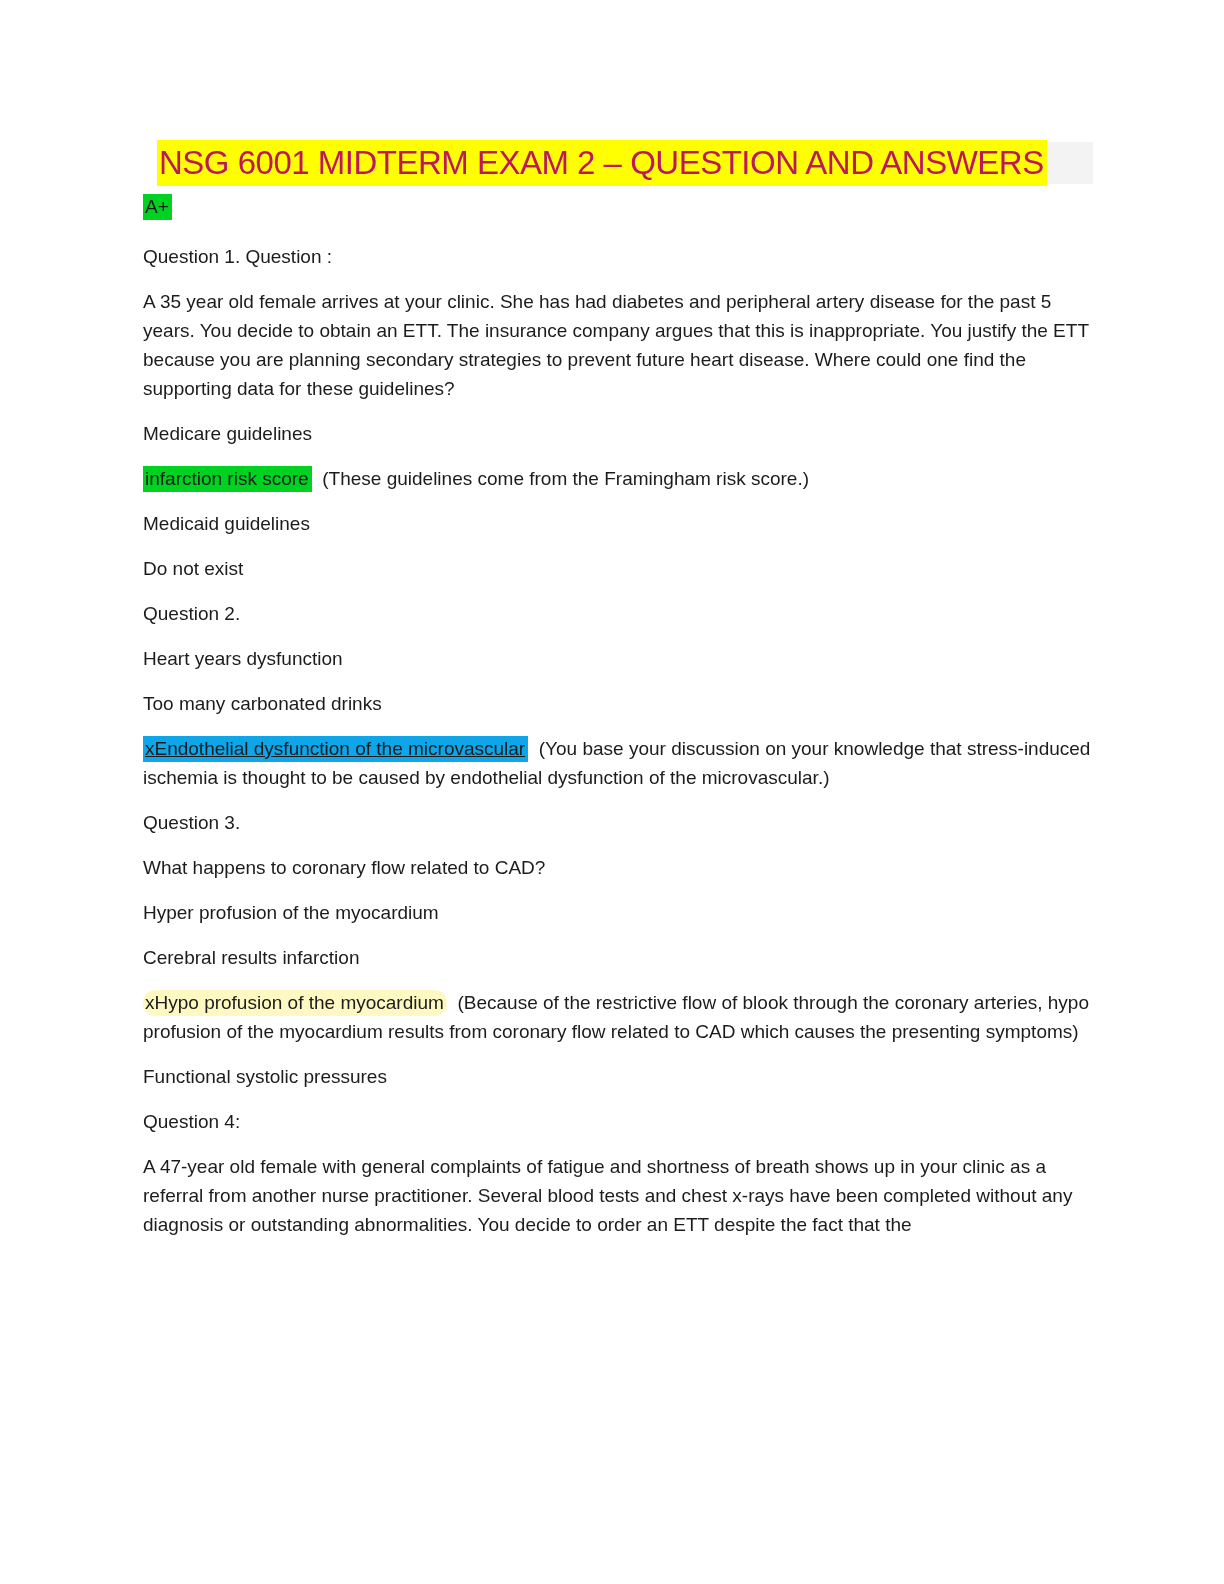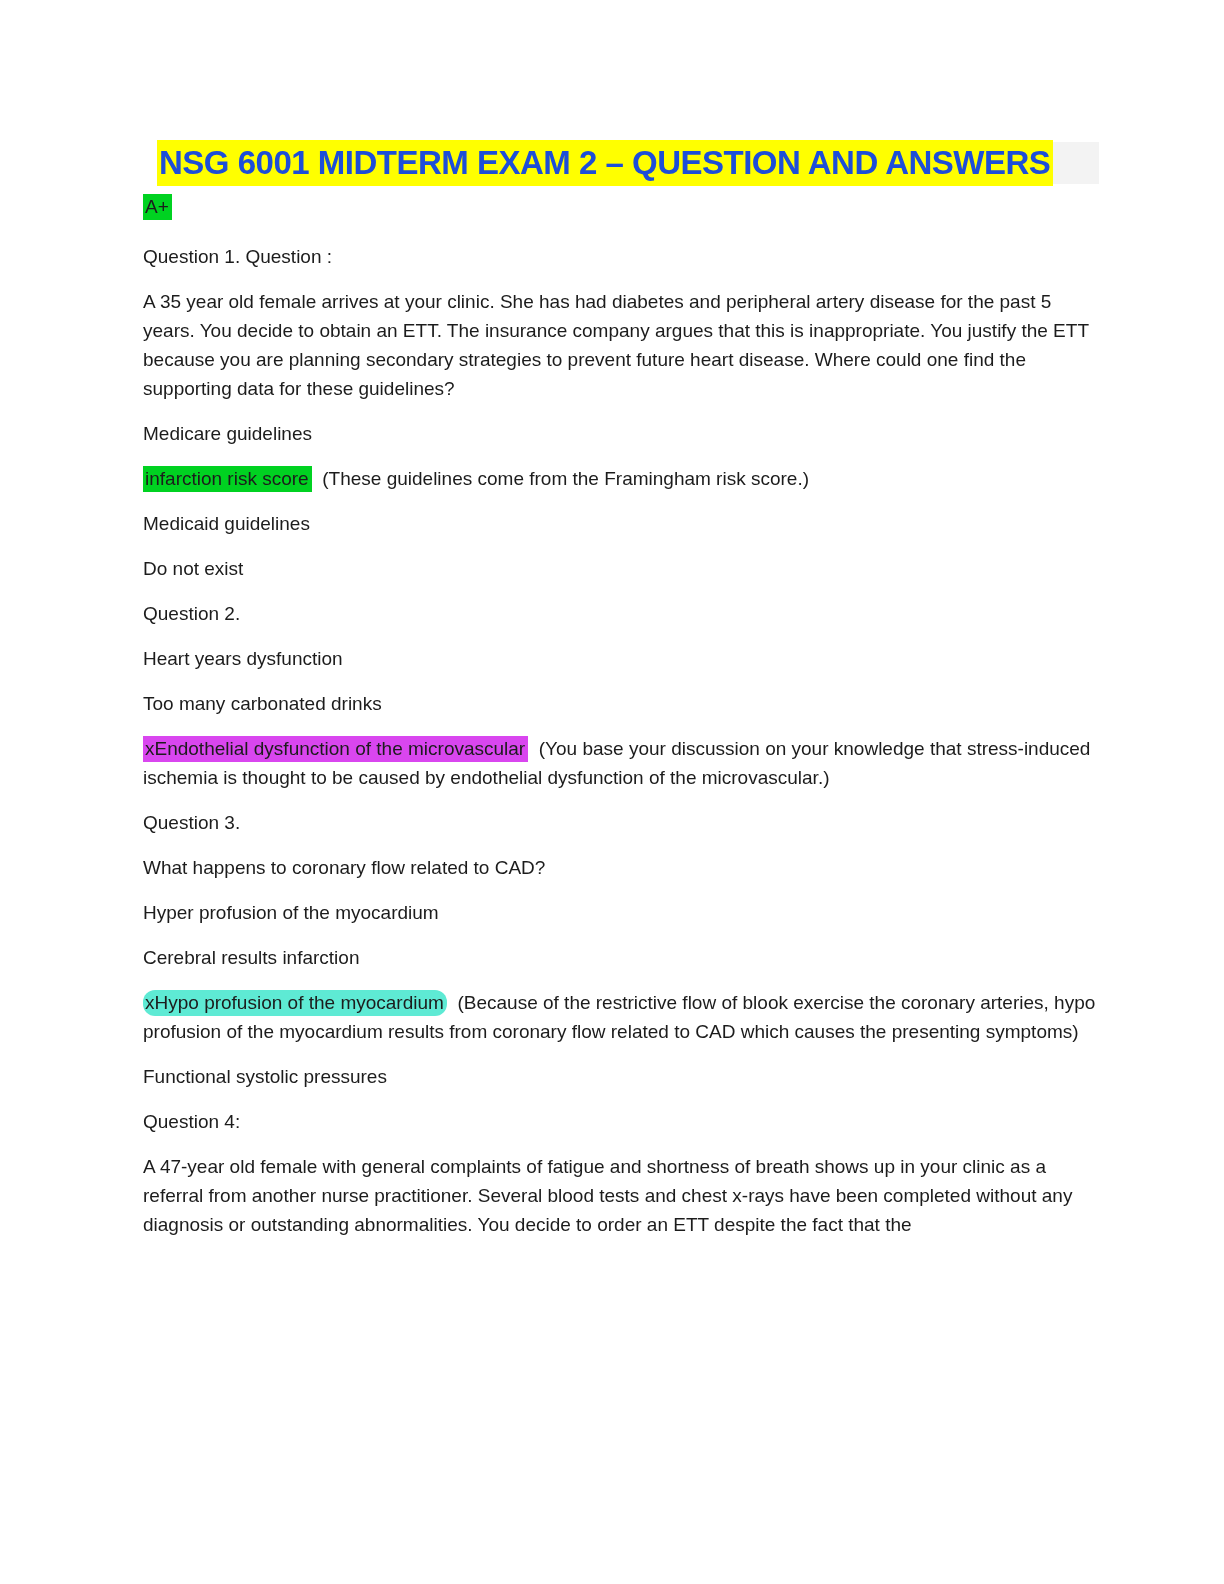--- a/index.html
+++ b/index.html
@@ -10,24 +10,24 @@
     box-sizing: border-box;
     background: #ffffff;
     padding: 141px 126px 0 143px;
     font-family: "Liberation Sans", sans-serif;
     color: #1c1c1c;
     overflow: hidden;
   }
   .title-line {
     margin: 0 0 8px 0;
     font-size: 33px;
-    font-weight: 700;
+    font-weight: 400;
     letter-spacing: -0.5px;
     line-height: 43px;
-    color: #1d4ed8;
+    color: #be185d;
     white-space: nowrap;
     padding-left: 14px;
   }
   .hl-title {
     background: #ffff00;
     padding: 4px 3px 5px 2px;
   }
   .title-tail {
     display: inline-block;
     width: 46px;
@@ -60,23 +60,23 @@
   <div class="doc-body">
       <p class="para"><span>Question 1. Question :</span></p>
       <p class="para"><span>A 35 year old female arrives at your clinic. She has had diabetes and peripheral artery disease for the past 5 years. You decide to obtain an ETT. The insurance company argues that this is inappropriate. You justify the ETT because you are planning secondary strategies to prevent future heart disease. Where could one find the supporting data for these guidelines?</span></p>
       <p class="para"><span>Medicare guidelines</span></p>
       <p class="para"><span class="hl-green" style="background: rgb(0, 210, 33);">infarction risk score</span><span>  (These guidelines come from the Framingham risk score.)</span></p>
       <p class="para"><span>Medicaid guidelines</span></p>
       <p class="para"><span>Do not exist</span></p>
       <p class="para"><span>Question 2.</span></p>
       <p class="para"><span>Heart years dysfunction</span></p>
       <p class="para"><span>Too many carbonated drinks</span></p>
-      <p class="para"><span class="hl-green" style="background: #d946ef;">xEndothelial dysfunction of the microvascular</span><span>  (You base your discussion on your knowledge that stress-induced ischemia is thought to be caused by endothelial dysfunction of the microvascular.)</span></p>
+      <p class="para"><span class="hl-green" style="background: #0ea5e9; text-decoration: underline;">xEndothelial dysfunction of the microvascular</span><span>  (You base your discussion on your knowledge that stress-induced ischemia is thought to be caused by endothelial dysfunction of the microvascular.)</span></p>
       <p class="para"><span>Question 3.</span></p>
       <p class="para"><span>What happens to coronary flow related to CAD?</span></p>
       <p class="para"><span>Hyper profusion of the myocardium</span></p>
       <p class="para"><span>Cerebral results infarction</span></p>
-      <p class="para"><span class="hl-green" style="background: #5eead4; border-radius: 12px;">xHypo profusion of the myocardium</span><span>  (Because of the restrictive flow of blook exercise the coronary arteries, hypo profusion of the myocardium results from coronary flow related to CAD which causes the presenting symptoms)</span></p>
+      <p class="para"><span class="hl-green" style="background: #fef9c3; border-radius: 12px;">xHypo profusion of the myocardium</span><span>  (Because of the restrictive flow of blook through the coronary arteries, hypo profusion of the myocardium results from coronary flow related to CAD which causes the presenting symptoms)</span></p>
       <p class="para"><span>Functional systolic pressures</span></p>
       <p class="para"><span>Question 4:</span></p>
       <p class="para"><span>A 47-year old female with general complaints of fatigue and shortness of breath shows up in your clinic as a referral from another nurse practitioner. Several blood tests and chest x-rays have been completed without any diagnosis or outstanding abnormalities. You decide to order an ETT despite the fact that the</span></p>
     </div>
 </div>
 
 </body></html>

